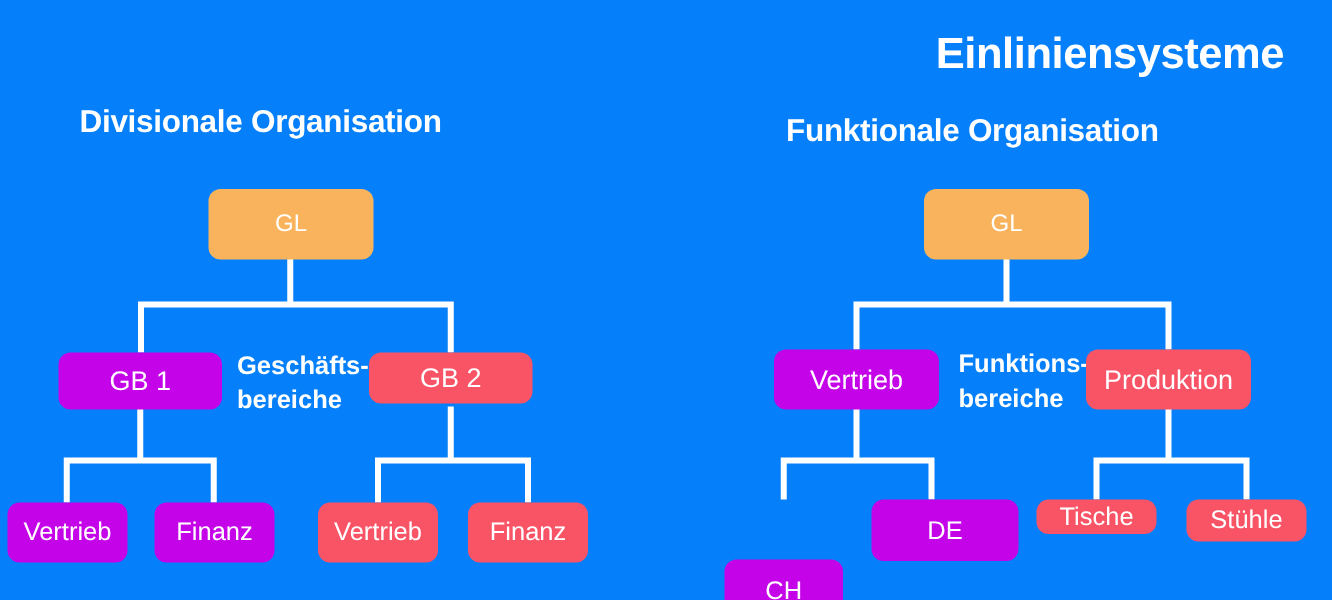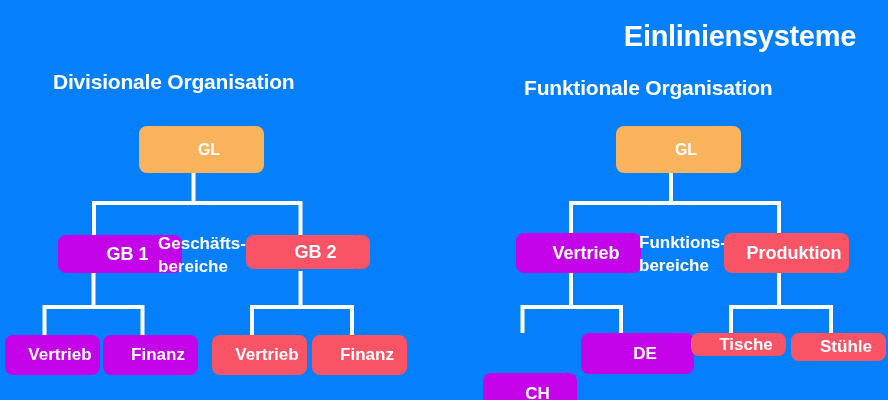--- a/index.html
+++ b/index.html
@@ -24,22 +24,22 @@
     font-size:29px;font-weight:700;letter-spacing:-0.3px;
     white-space:nowrap;
   }
   .heading{
     position:absolute;color:var(--text);
     font-size:21px;font-weight:700;letter-spacing:-0.2px;
     white-space:nowrap;
   }
   .node{
     position:absolute;display:flex;align-items:center;justify-content:center;
-    color:var(--text);font-weight:700;font-size:18px;
-    border-radius:8px;white-space:nowrap;padding-left:15px;
+    color:var(--text);font-weight:400;font-size:18px;
+    border-radius:8px;white-space:nowrap;
   }
   .node.root{font-size:16px;}
   .node.small{font-size:17px;}
   .node[data-color="orange"]{background:var(--box_orange);}
   .node[data-color="purple"]{background:var(--box_purple);}
   .node[data-color="coral"]{background:var(--box_coral);}
   .annotation{
     position:absolute;color:var(--text);
     font-size:17px;font-weight:700;line-height:23px;
     white-space:nowrap;
@@ -64,21 +64,21 @@
          M779,271 L779,309
          M731,333 L731,307 L831,307 L831,333"></path>
   </svg>
 
   <div class="title">Einliniensysteme</div>
 
   <div class="heading" style="left:53px;top:70px;">Divisionale Organisation</div>
 
   <div class="node root" style="left:139px;top:126px;width:110px;height:47px;" data-color="orange">GL</div>
 
-  <div class="node" style="left:39px;top:235px;width:109px;height:38px;margin-left:19px;" data-color="purple">GB 1</div>
+  <div class="node" style="left:39px;top:235px;width:109px;height:38px;" data-color="purple">GB 1</div>
 
   <div class="annotation" style="left:158px;top:232px;">
     <div>Geschäfts-</div>
     <div>bereiche</div>
   </div>
 
   <div class="node" style="left:246px;top:235px;width:109px;height:34px;" data-color="coral">GB 2</div>
 
   <div class="node small" style="left:5px;top:335px;width:80px;height:40px;" data-color="purple">Vertrieb</div>
 

